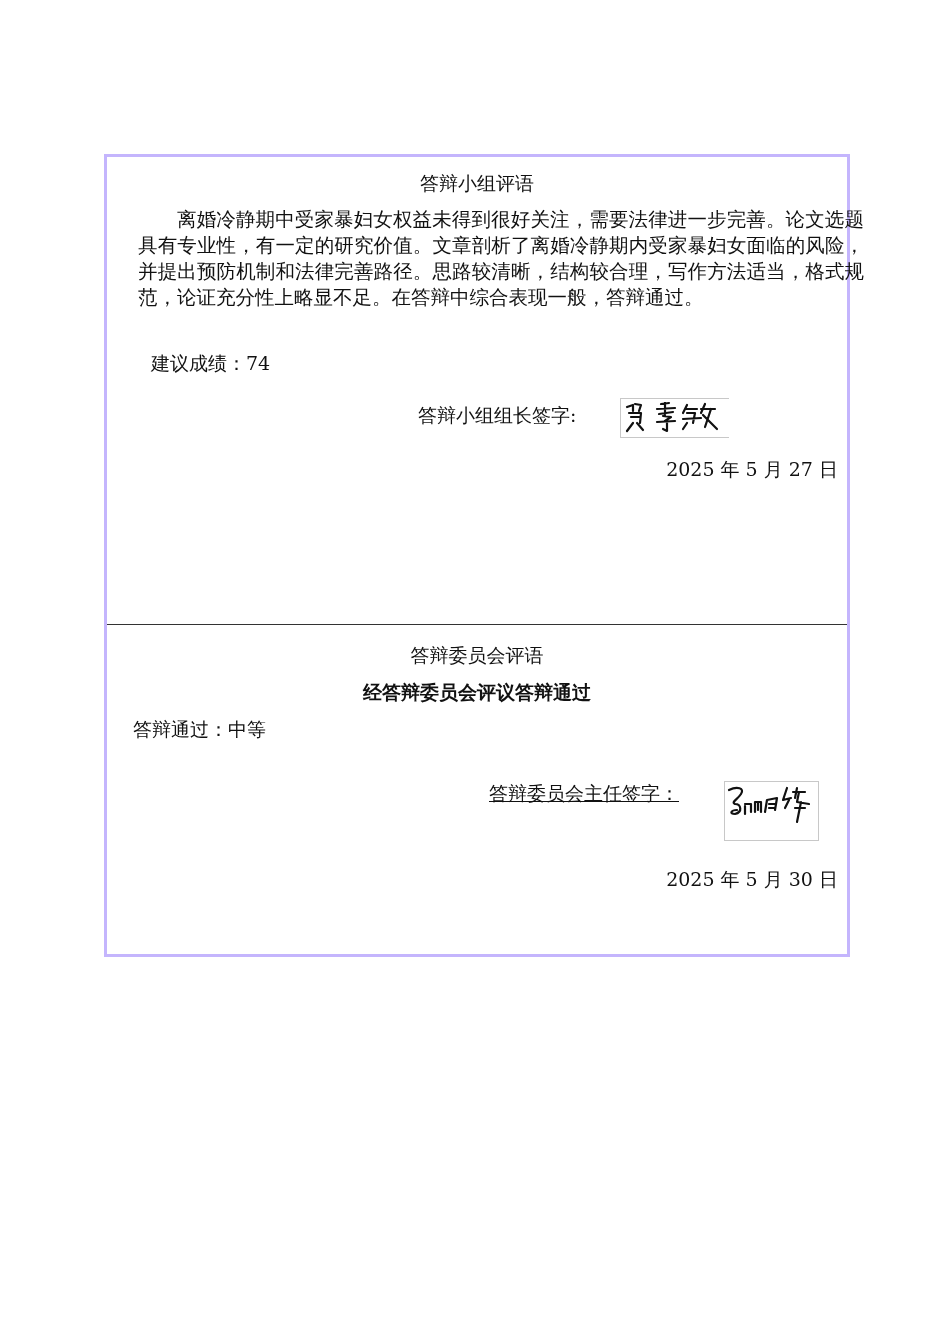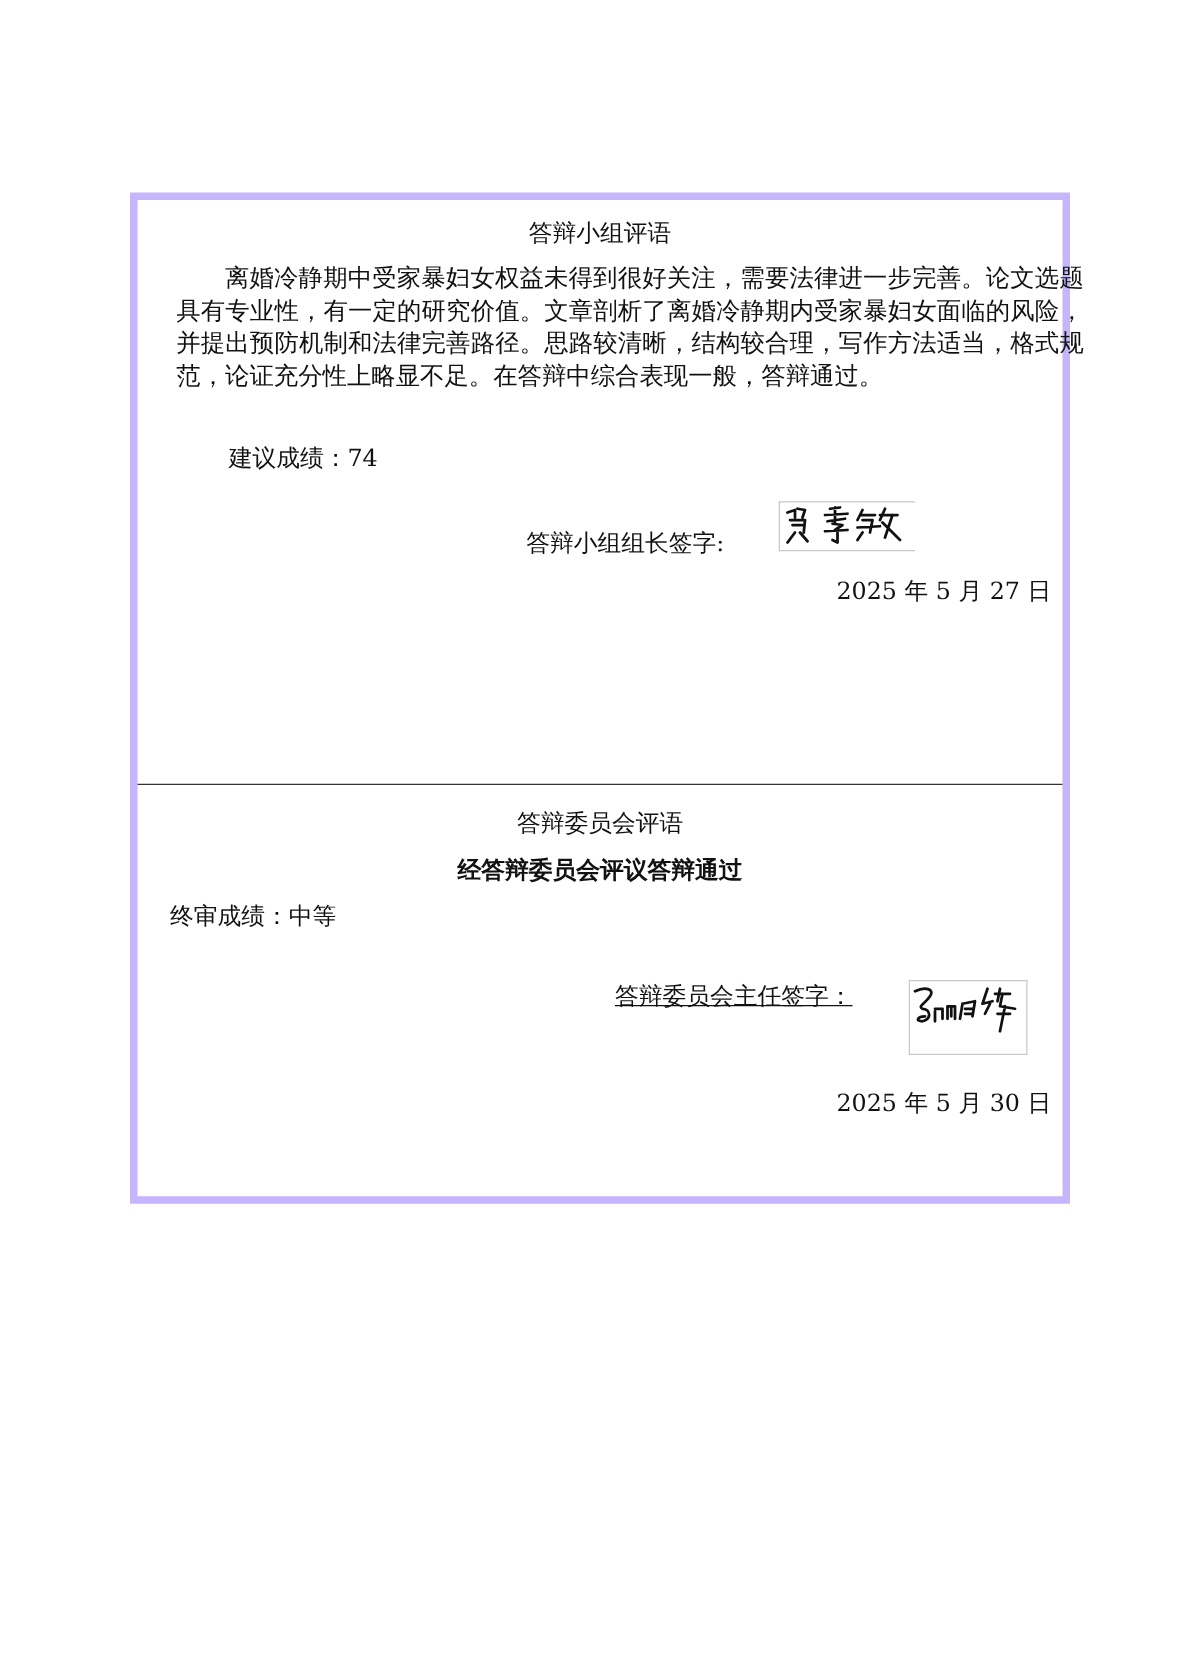--- a/index.html
+++ b/index.html
@@ -13,21 +13,21 @@
     position: relative;
     font-family: "DejaVu Serif", "Liberation Serif", serif;
     color: #111111;
   }
   .table {
     position: absolute;
     left: 104px;
     top: 154px;
     width: 740px;
     height: 797px;
-    border: 6px solid #c4b5fd;
+    border: 3px solid #c4b5fd;
     box-sizing: content-box;
   }
   .section {
     position: absolute;
     left: 0;
     width: 740px;
   }
   .section.top {
     top: 0;
     height: 467px;
@@ -73,41 +73,41 @@
   }
 </style>
 </head>
 <body>
 
 <div class="table">
 
   <div class="section top">
     <div class="heading" style="top:14px;">答辩小组评语</div>
     <div class="para" style="top:50px;margin-left:23px;">离婚冷静期中受家暴妇女权益未得到很好关注，需要法律进一步完善。论文选题具有专业性，有一定的研究价值。文章剖析了离婚冷静期内受家暴妇女面临的风险，并提出预防机制和法律完善路径。思路较清晰，结构较合理，写作方法适当，格式规范，论证充分性上略显不足。在答辩中综合表现一般，答辩通过。</div>
-    <div class="line" style="left:44px; top:194px;margin-left:29px;">建议成绩：74</div>
-    <div class="line" style="left:311px; top:262px;">答辩小组组长签字:</div>
+    <div class="line" style="left:44px; top:194px;">建议成绩：74</div>
+    <div class="line" style="left:311px; top:246px;">答辩小组组长签字:</div>
     <div class="sig-box" style="left:513px; top:241px; width:108px; height:38px; border-right:none;">
       <svg width="108" height="38" viewBox="0 0 108 38">
         <g fill="none" stroke="#111" stroke-width="2.2" stroke-linecap="round" stroke-linejoin="round">
 
           <path d="M6 8 L12 6 L12 12 M14 5 L20 6 L18 12 M8 14 L20 14 L19 24 M10 18 L18 18 M12 24 L6 32 M16 24 L22 31"></path>
 
           <path d="M40 5 L48 4 M36 10 L54 9 M44 4 L44 16 M38 15 L52 13 M42 17 L50 18 L44 22 M36 23 L54 22 M46 22 L46 32 L42 30"></path>
 
           <path d="M66 6 L62 14 M64 10 L76 10 M66 14 L74 14 L72 24 M62 20 L80 19 M66 24 L62 30 M84 5 L80 14 M80 10 L94 10 M90 10 L84 28 M82 16 L96 30"></path>
         </g>
       </svg>
     </div>
     <div class="line" style="right:9px; top:300px;margin-left:17px;">2025 年 5 月 27 日</div>
   </div>
 
   <div class="section bottom">
     <div class="heading" style="top:18px;">答辩委员会评语</div>
     <div class="heading bold" style="top:55px;">经答辩委员会评议答辩通过</div>
-    <div class="line" style="left:26px; top:92px;">终审成绩：中等</div>
+    <div class="line" style="left:26px; top:92px;">答辩通过：中等</div>
     <div class="line" style="left:382px; top:156px;text-decoration:underline;">答辩委员会主任签字：</div>
     <div class="sig-box" style="left:617px; top:156px; width:93px; height:58px; background:transparent;">
       <svg width="93" height="58" viewBox="0 0 93 58">
         <g fill="none" stroke="#111" stroke-width="2.2" stroke-linecap="round" stroke-linejoin="round">
           <path d="M4 8 C12 4 20 6 16 12 C12 18 6 20 10 22 C16 22 18 30 10 32 C4 32 6 28 12 28"></path>
           <path d="M20 24 L20 32 M20 22 L26 22 L26 30 M30 20 L30 30 M30 20 L36 20 L36 30 M33 20 L33 28"></path>
           <path d="M42 18 L40 30 M42 18 L52 16 L50 28 M44 22 L50 22 M44 26 L50 26"></path>
           <path d="M62 6 L58 18 L66 16 M64 18 L60 26 M72 6 L70 16 M68 10 L80 10 M74 10 L72 20 L84 22 M70 26 L80 26 M76 20 L72 40"></path>
         </g>
       </svg>

